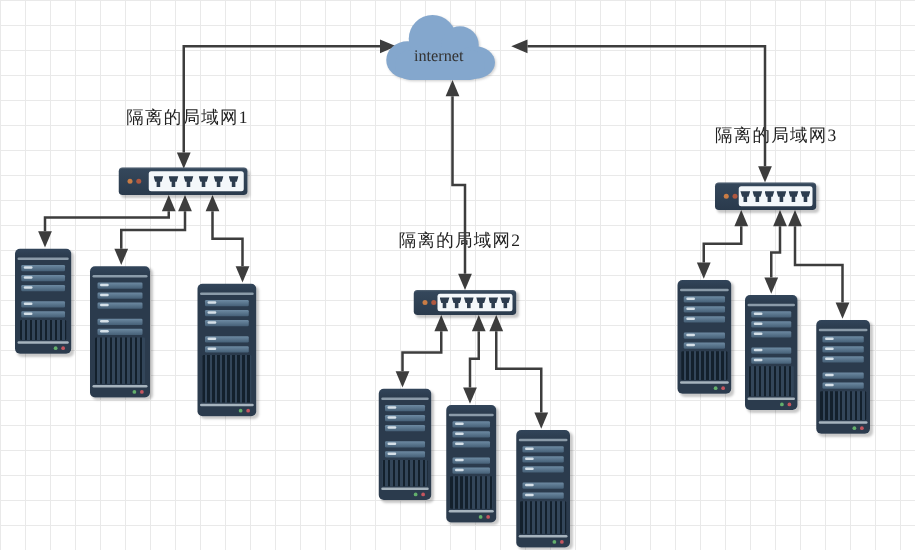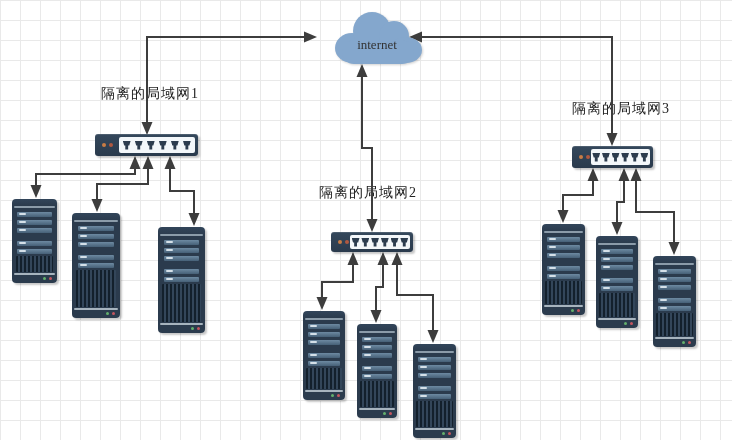--- a/index.html
+++ b/index.html
@@ -113,21 +113,21 @@
         <polygon points="617,235 611.5,222 622.5,222" fill="#3d3d3d"></polygon>
         <polyline points="624,181 624,202 617,202 617,222" fill="none" stroke="#3d3d3d" stroke-width="2"></polyline>
       </g>
       <g>
         <polygon points="636,168 641.5,181 630.5,181" fill="#3d3d3d"></polygon>
         <polygon points="674,255 668.5,242 679.5,242" fill="#3d3d3d"></polygon>
         <polyline points="636,181 636,212 674,212 674,242" fill="none" stroke="#3d3d3d" stroke-width="2"></polyline>
       </g>
     </svg>
 
-  <div id="cloud" class="cloud" style="left: 330px; top: 8px;">
+  <div id="cloud" class="cloud" style="left: 304px; top: 8px;">
     <svg id="cloud-svg" viewBox="0 0 94 60" width="94" height="60">
       <g>
         <ellipse cx="22" cy="40" rx="17" ry="15" fill="#84a7cd"></ellipse>
         <circle cx="42" cy="23" r="19" fill="#84a7cd"></circle>
         <circle cx="64" cy="28" r="15" fill="#84a7cd"></circle>
         <ellipse cx="76" cy="42" rx="16" ry="13" fill="#84a7cd"></ellipse>
         <rect x="12" y="32" width="72" height="24" rx="12" fill="#84a7cd"></rect>
       </g>
       <text x="47" y="41" text-anchor="middle" class="cloud-text">internet</text>
     </svg>

